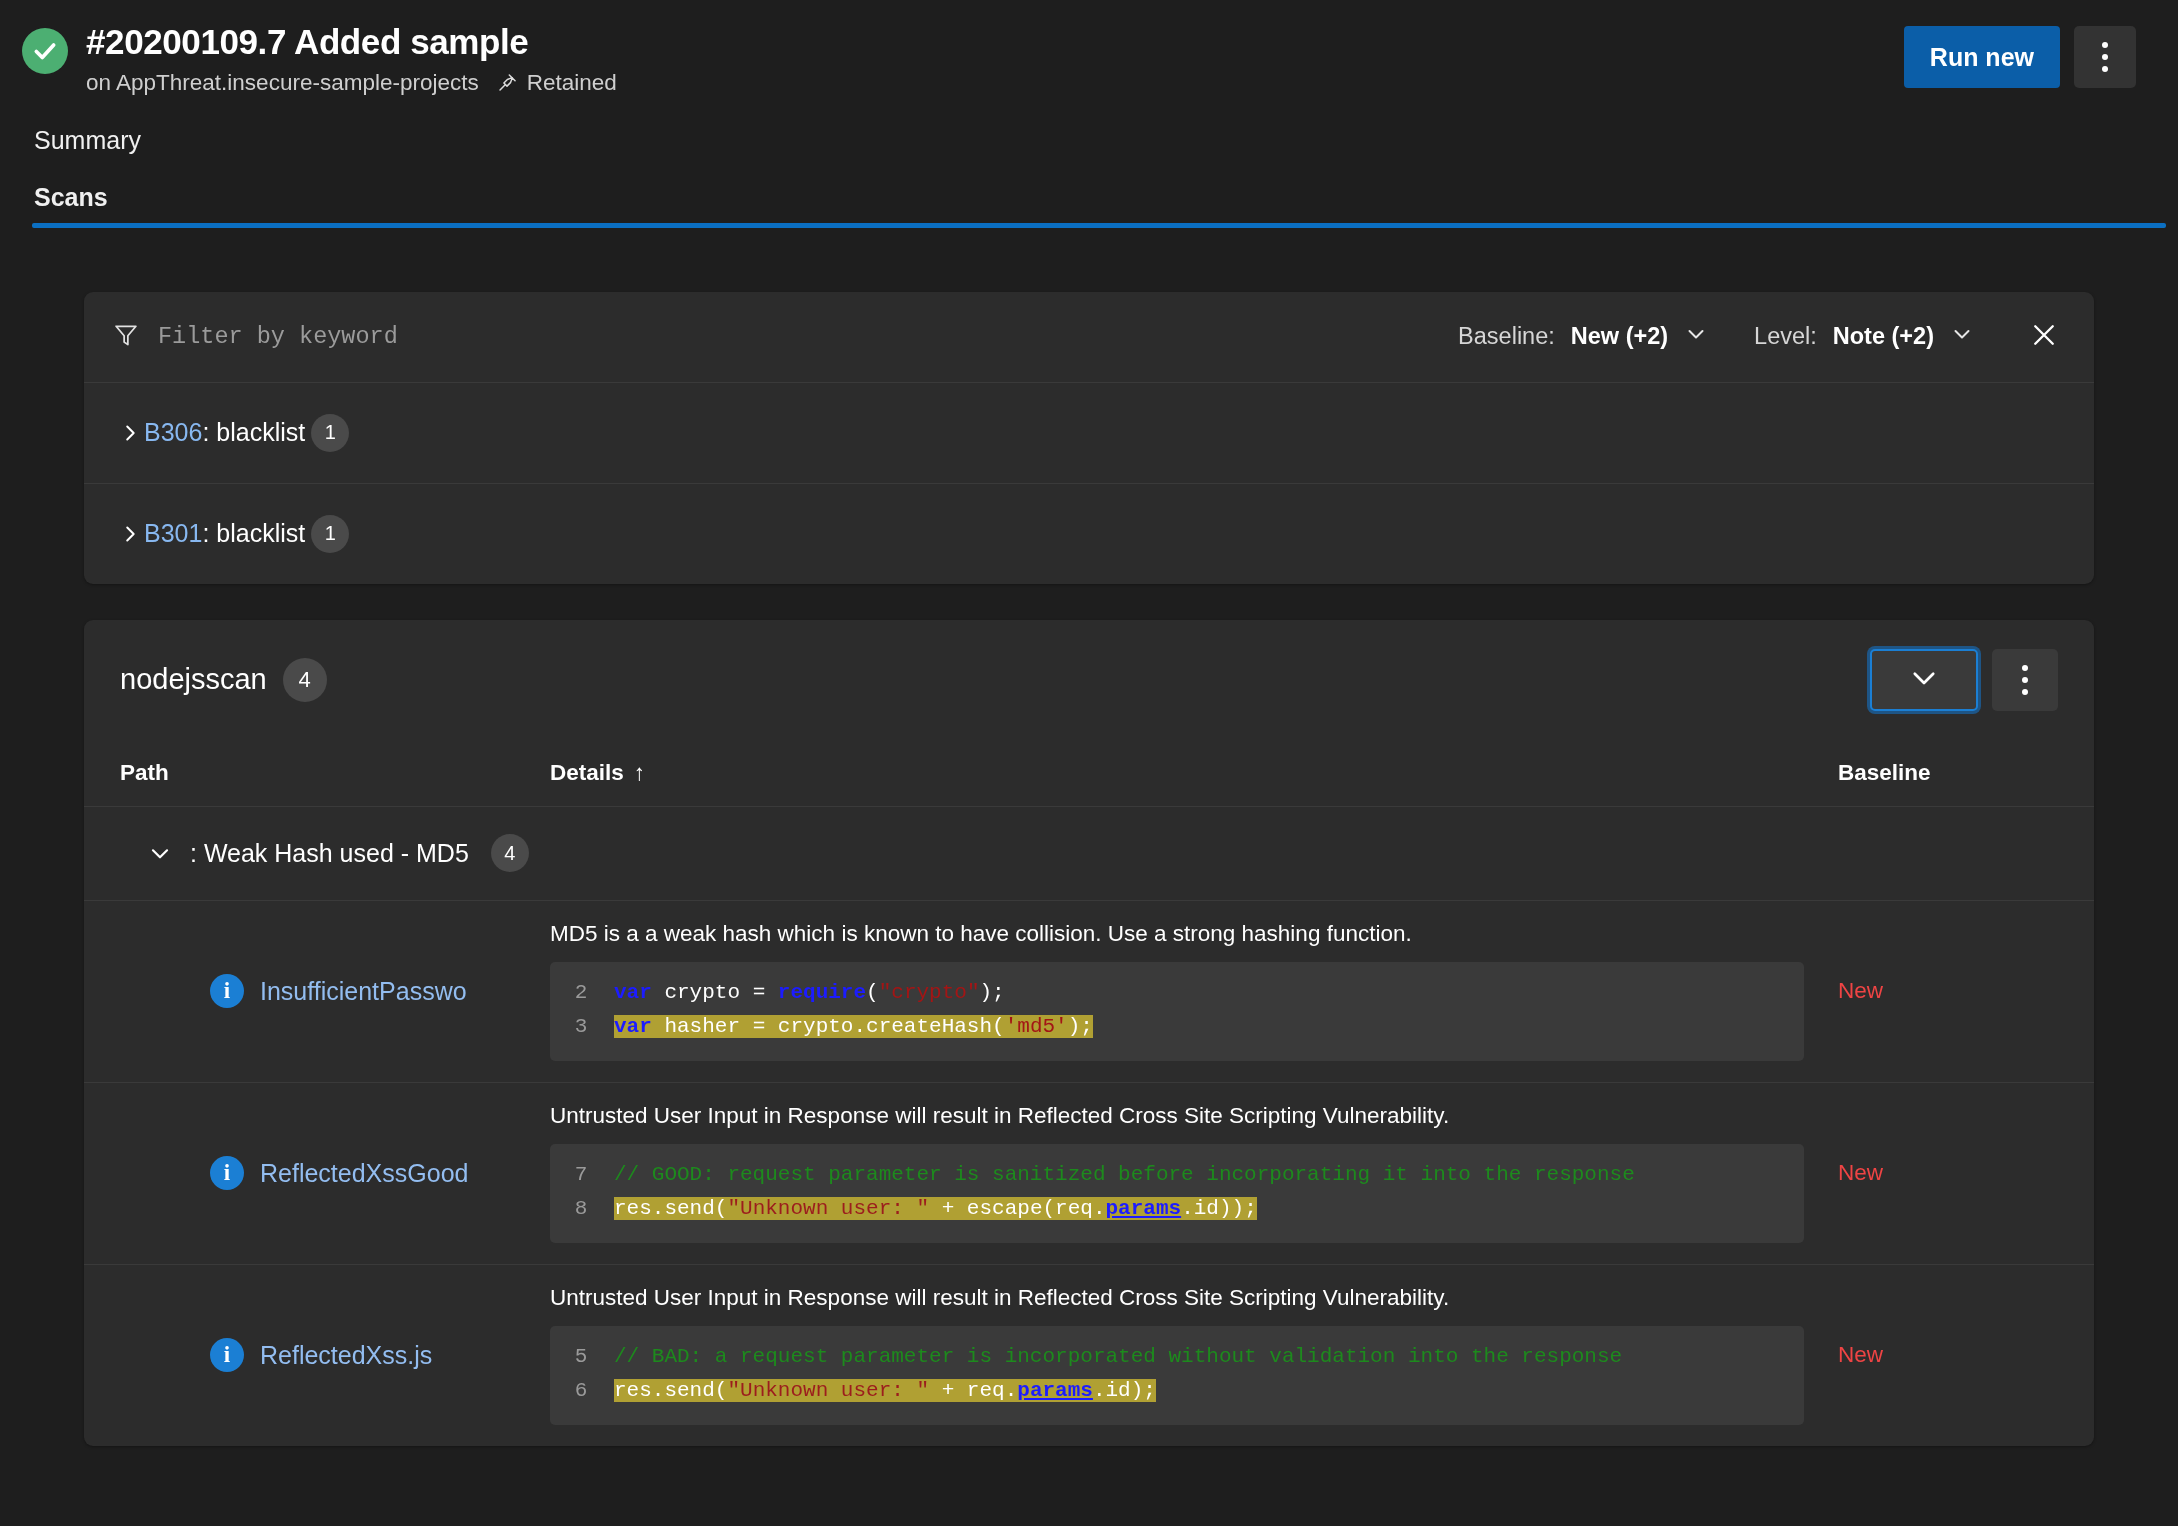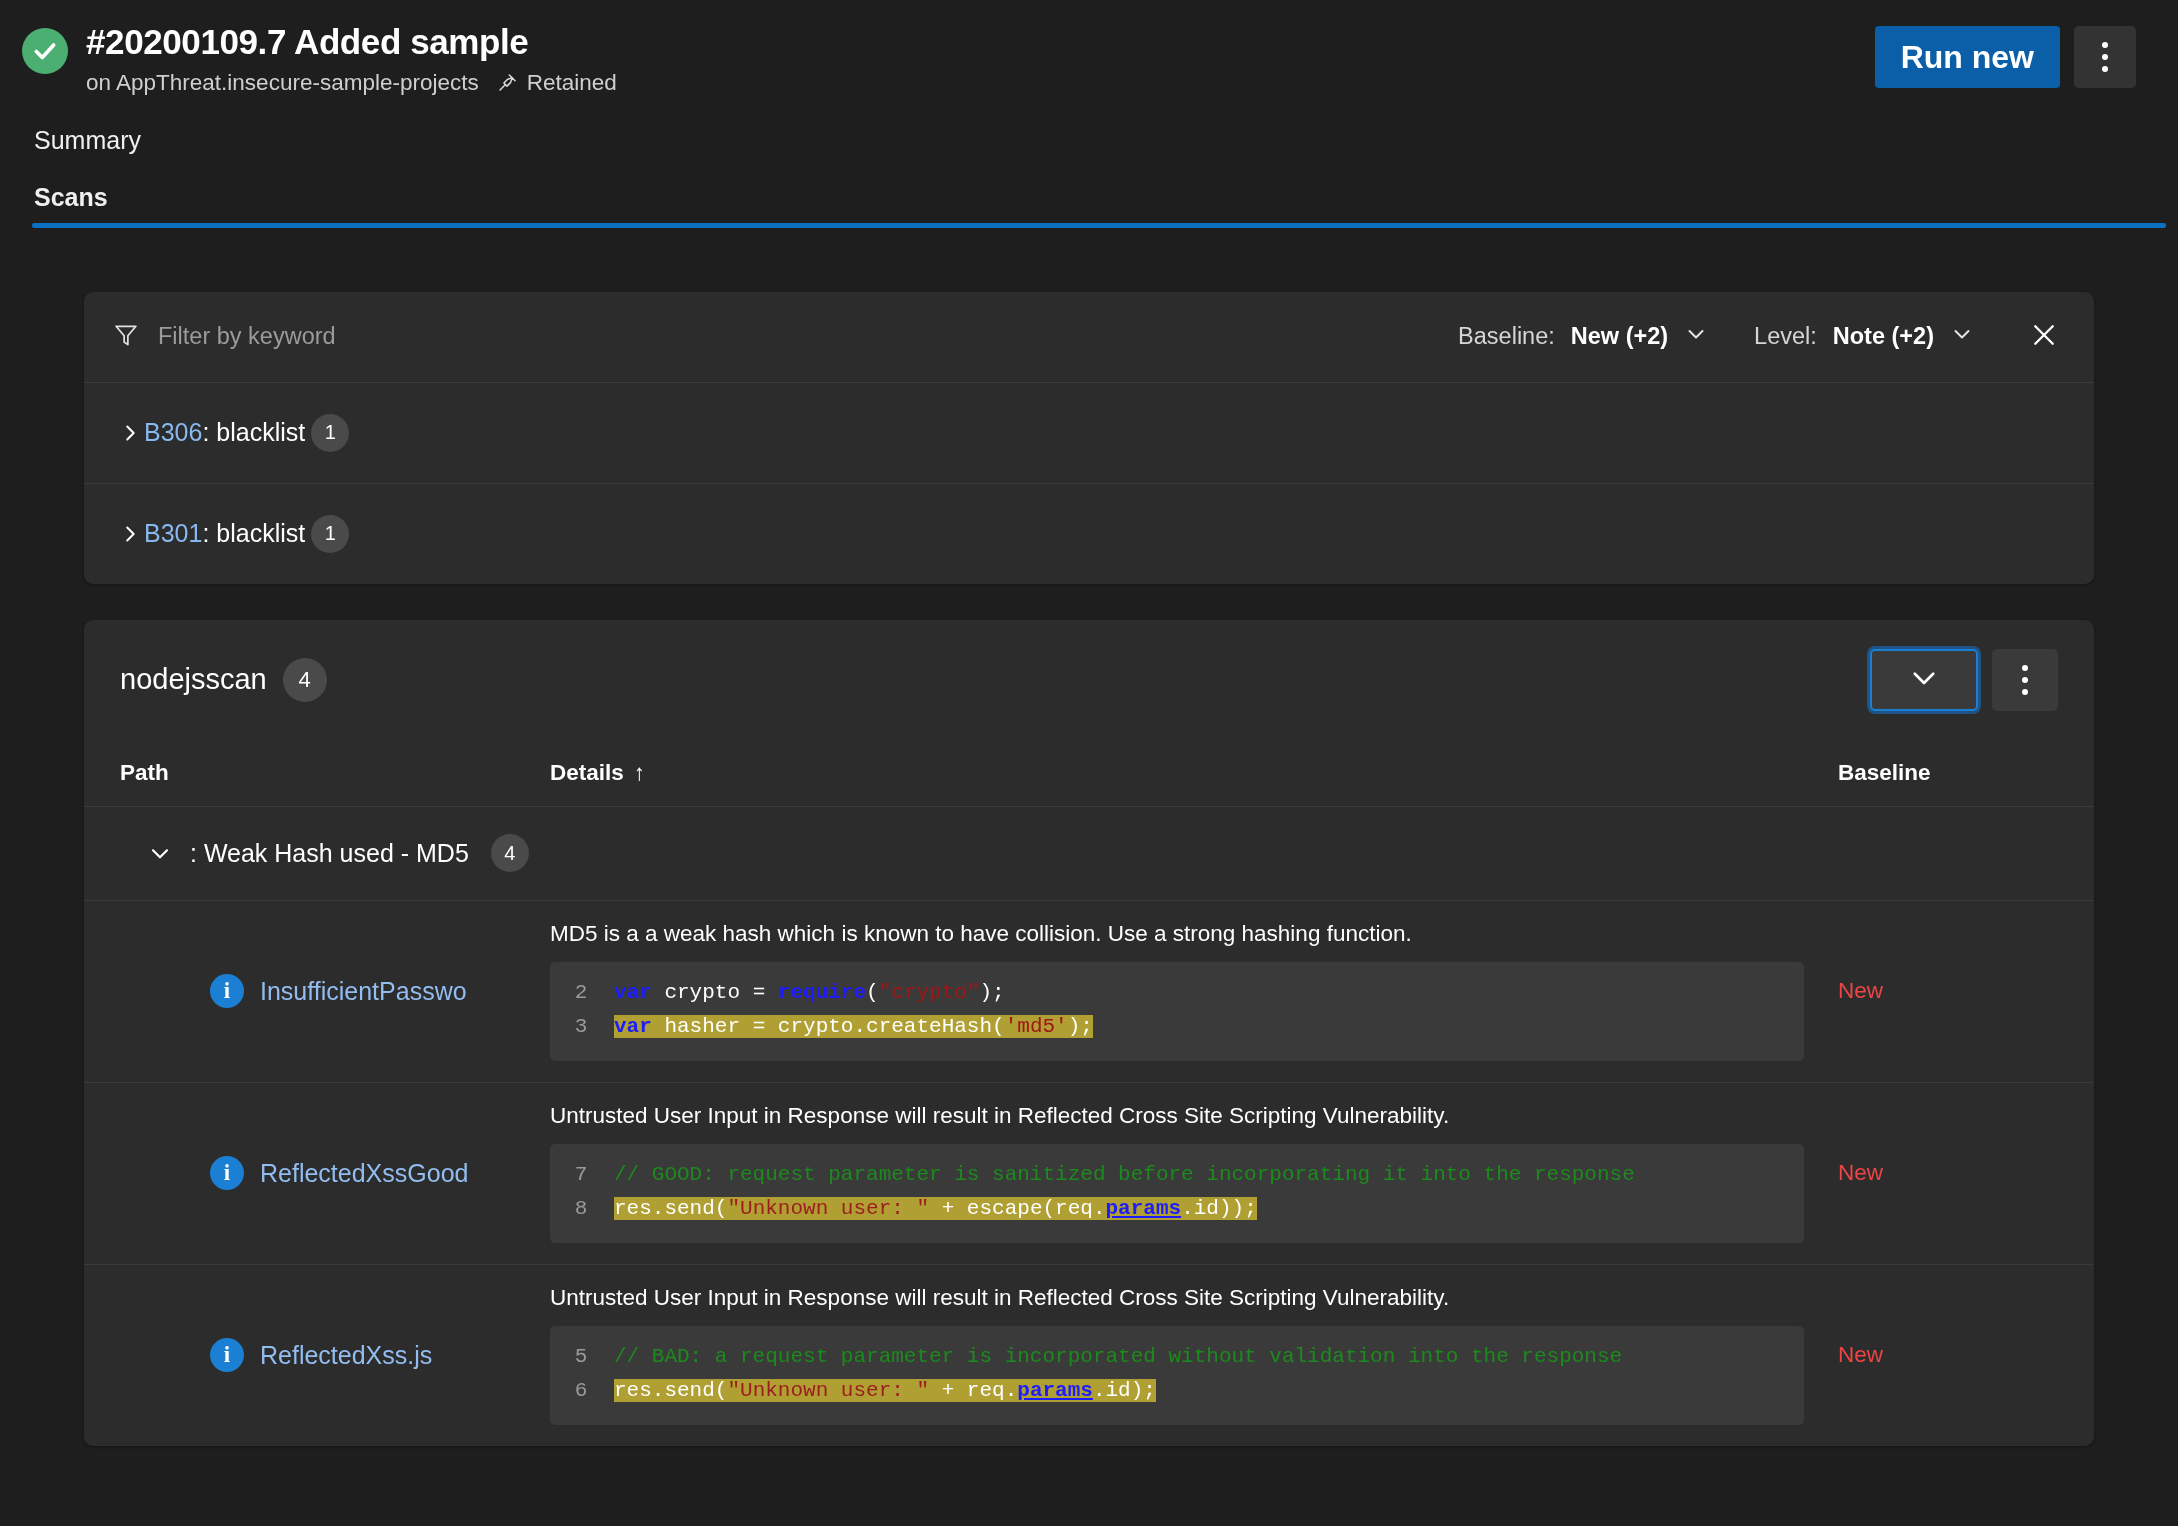--- a/index.html
+++ b/index.html
@@ -54,21 +54,21 @@
   .header-actions {
     display: flex; align-items: flex-start; gap: 14px;
     flex: 0 0 auto;
     margin-top: 4px;
   }
   .btn-primary {
     background: #0b5ea8;
     color: #ffffff;
     border: none;
     border-radius: 4px;
-    font-size: 32px;
+    font-size: 25px;
     font-weight: bold;
     font-family: "Liberation Sans", sans-serif;
     padding: 0 26px;
     height: 62px;
     cursor: pointer;
     white-space: nowrap;
   }
   .btn-icon-square {
     background: #333333;
     border: none;
@@ -125,21 +125,21 @@
   }
   .filter-left {
     display: flex; align-items: center; gap: 18px; flex: 1 1 auto; min-width:0;
   }
   .filter-input {
     background: transparent;
     border: none;
     outline: none;
     color: #ffffff;
     font-size: 23.5px;
-    font-family: Liberation Sans, sans-serif;
+    font-family: Liberation Mono, monospace;
     width: 100%;
     padding: 0;
   }
   .filter-input::placeholder { color: #9b9b9b; }
   .filter-right { display:flex; align-items:center; gap: 0; flex: 0 0 auto; }
   .dropdown {
     display: flex; align-items: center; gap: 16px;
     font-size: 23.5px;
     color: #d6d6d6;
     cursor: pointer;

